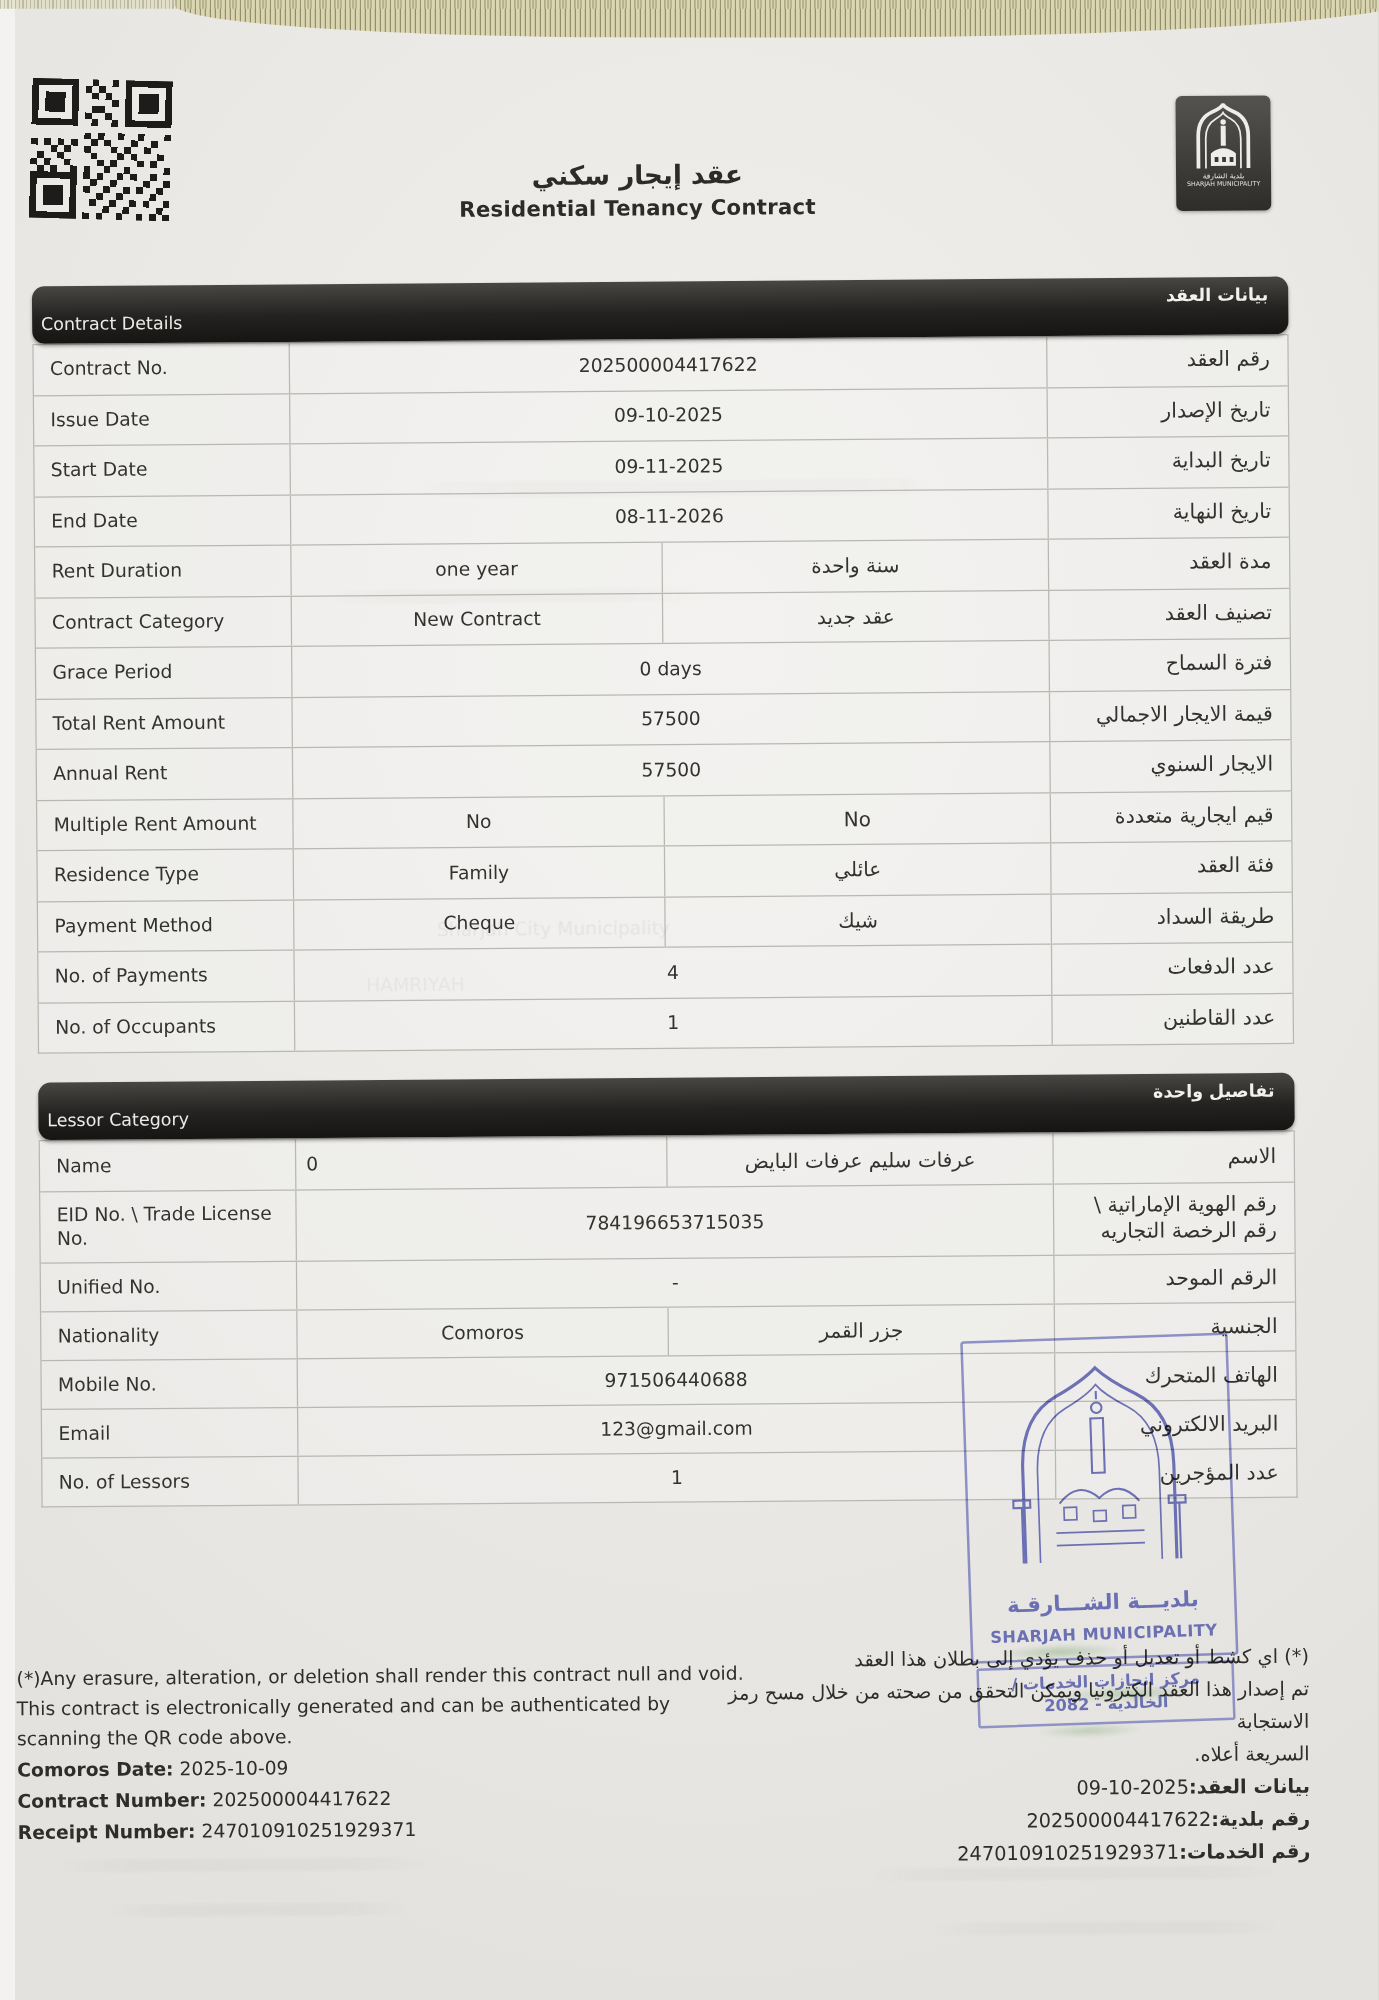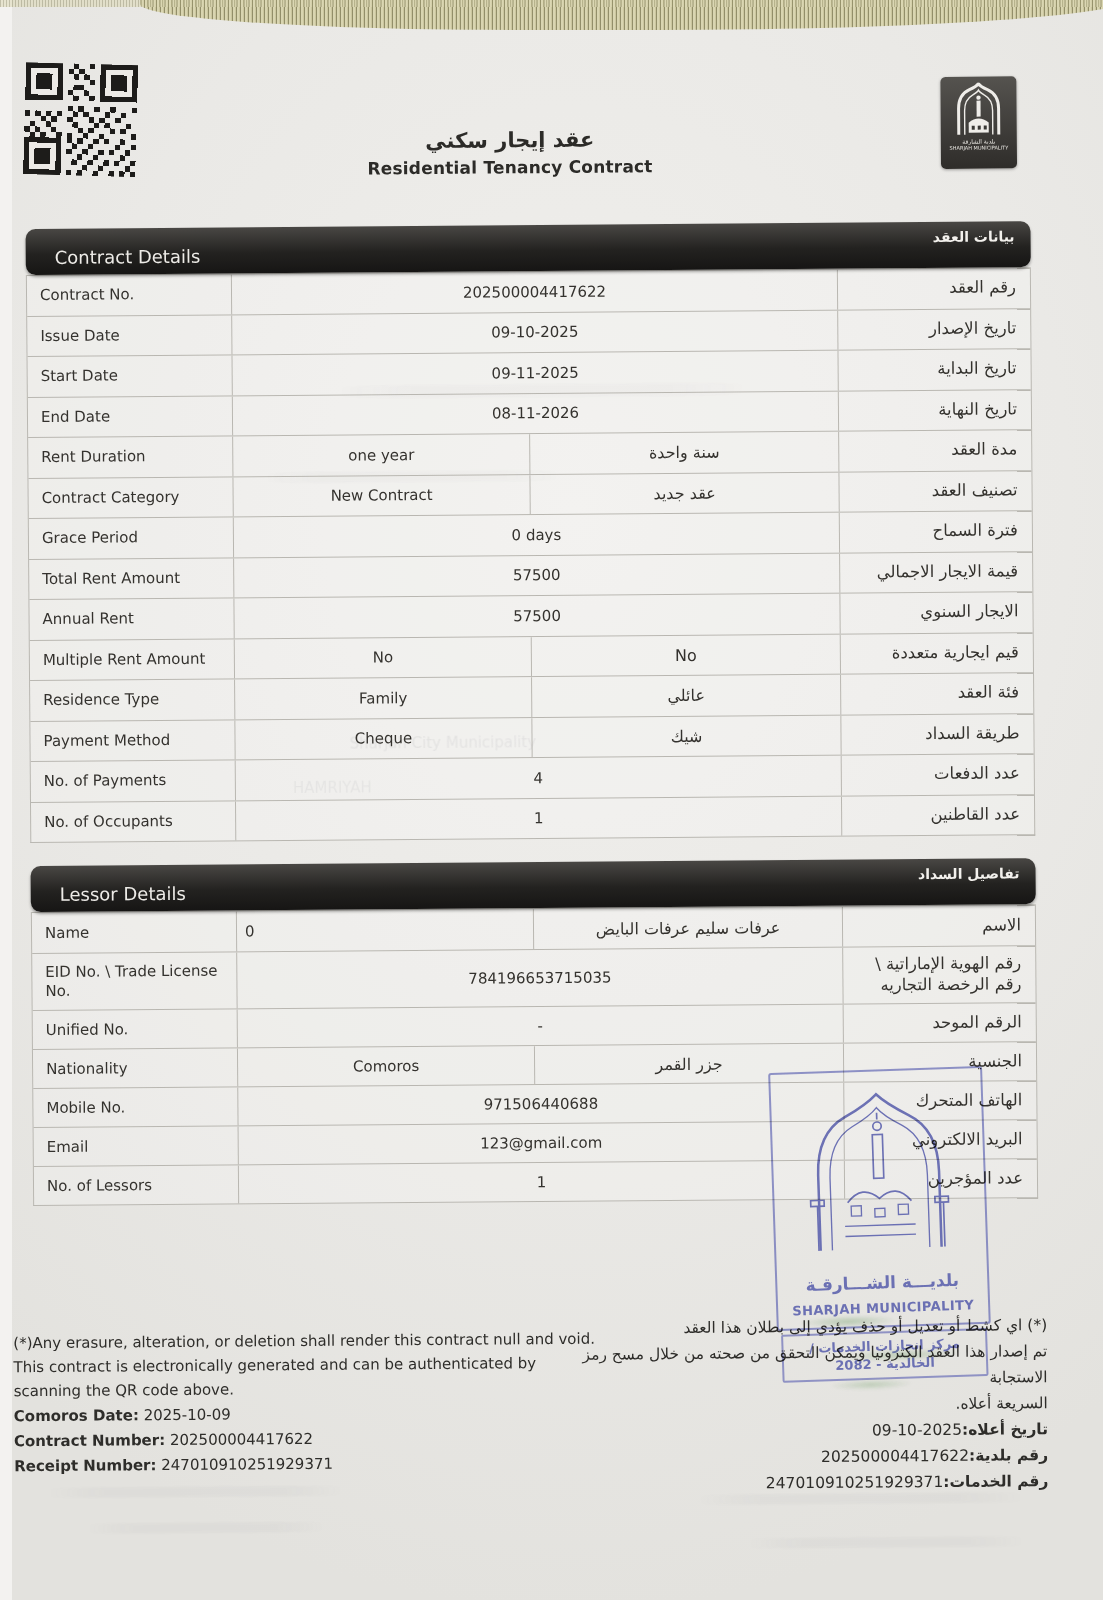--- a/index.html
+++ b/index.html
@@ -34,21 +34,21 @@
   .logo svg{width:52px;height:56px;display:block;margin:0 auto;}
   .logo .cap{color:#e8e6e1;font-size:5px;line-height:6px;white-space:nowrap;overflow:hidden;}
   .logo .cap.ar{font-size:6px;direction:rtl;}
 
   
   :root{--bd:#b9b7b1;}
   .tbl{position:absolute;left:30px;width:1005px;}
   .t1{top:225px;} .t2{top:862px;}
   .bar{height:46px;background:linear-gradient(180deg,#494744 0%,#232220 55%,#161514 100%);
     border-radius:10px;position:relative;box-shadow:0 2px 3px rgba(0,0,0,.35);}
-  .bar .ben{position:absolute;left:29px;bottom:7px;color:#edebe7;font-size:18px;}
+  .bar .ben{position:absolute;left:7px;bottom:7px;color:#edebe7;font-size:14px;}
   .bar .bar-ar{position:absolute;right:16px;top:7px;color:#f3f1ed;font-size:14px;font-weight:bold;direction:rtl;}
   .grid{border:1px solid var(--bd);border-top:none;background:rgba(255,255,255,.22);}
   .row{display:grid;grid-template-columns:205px 297px 308px 1fr;border-top:1px solid var(--bd);height:40.5px;}
   .t2 .row{height:39px;} .t2 .row.r-name{height:41px;} .t2 .row.tall{height:57px;}
   .c{display:flex;align-items:center;font-size:15px;color:#34322e;min-width:0;}
   .len{padding-left:13px;border-right:1px solid var(--bd);line-height:1.25;}
   .lar{direction:rtl;padding-right:14px;border-left:1px solid var(--bd);font-size:16.5px;line-height:1.25;}
   .val{grid-column:2/4;justify-content:center;}
   .ven{justify-content:center;border-right:1px solid var(--bd);}
   .var1{justify-content:center;direction:rtl;font-size:16px;}
@@ -220,22 +220,22 @@
         <div class="row">
           <div class="c len">No. of Occupants</div>
           <div class="c val">1</div>
           <div class="c lar">عدد القاطنين</div>
         </div>
       </div>
     </section>
 
     <section class="tbl t2">
       <div class="bar">
-        <span class="ben">Lessor Details</span>
-        <span class="bar-ar">تفاصيل السداد</span>
+        <span class="ben">Lessor Category</span>
+        <span class="bar-ar">تفاصيل واحدة</span>
       </div>
       <div class="grid">
         <div class="row r-name">
           <div class="c len">Name</div>
           <div class="c ven vleft">0</div>
           <div class="c var1">عرفات سليم عرفات البايض</div>
           <div class="c lar">الاسم</div>
         </div>
         <div class="row tall">
           <div class="c len">EID No. \ Trade License No.</div>
@@ -286,21 +286,21 @@
         <b>Receipt Number:</b>
         <span>247010910251929371</span>
       </div>
     </div>
 
     <div class="foot-ar">
       <div>(*) اي كشط أو تعديل أو حذف يؤدي إلى بطلان هذا العقد</div>
       <div>تم إصدار هذا العقد الكترونيا ويمكن التحقق من صحته من خلال مسح رمز الاستجابة</div>
       <div>السريعة أعلاه.</div>
       <div>
-        <b>تاريخ أعلاه:</b><span>2025-10-09</span>
+        <b>بيانات العقد:</b><span>2025-10-09</span>
       </div>
       <div>
         <b>رقم بلدية:</b><span>202500004417622</span>
       </div>
       <div>
         <b>رقم الخدمات:</b><span>247010910251929371</span>
       </div>
     </div>
 
     <div class="stamp">

